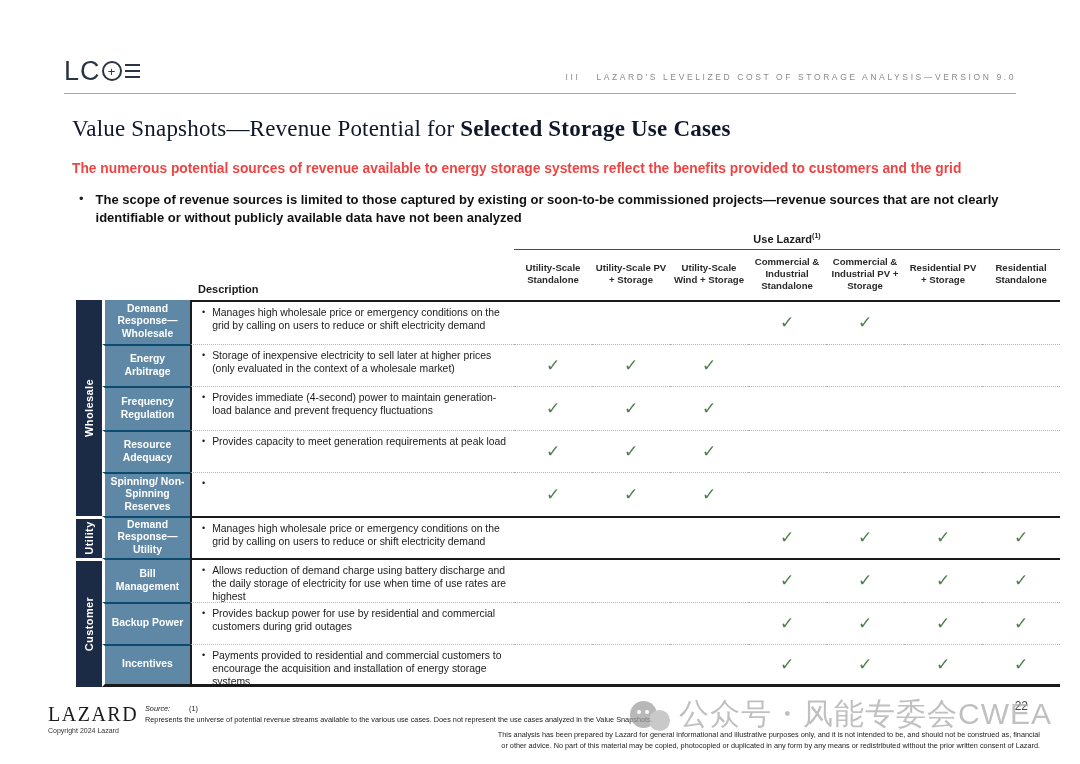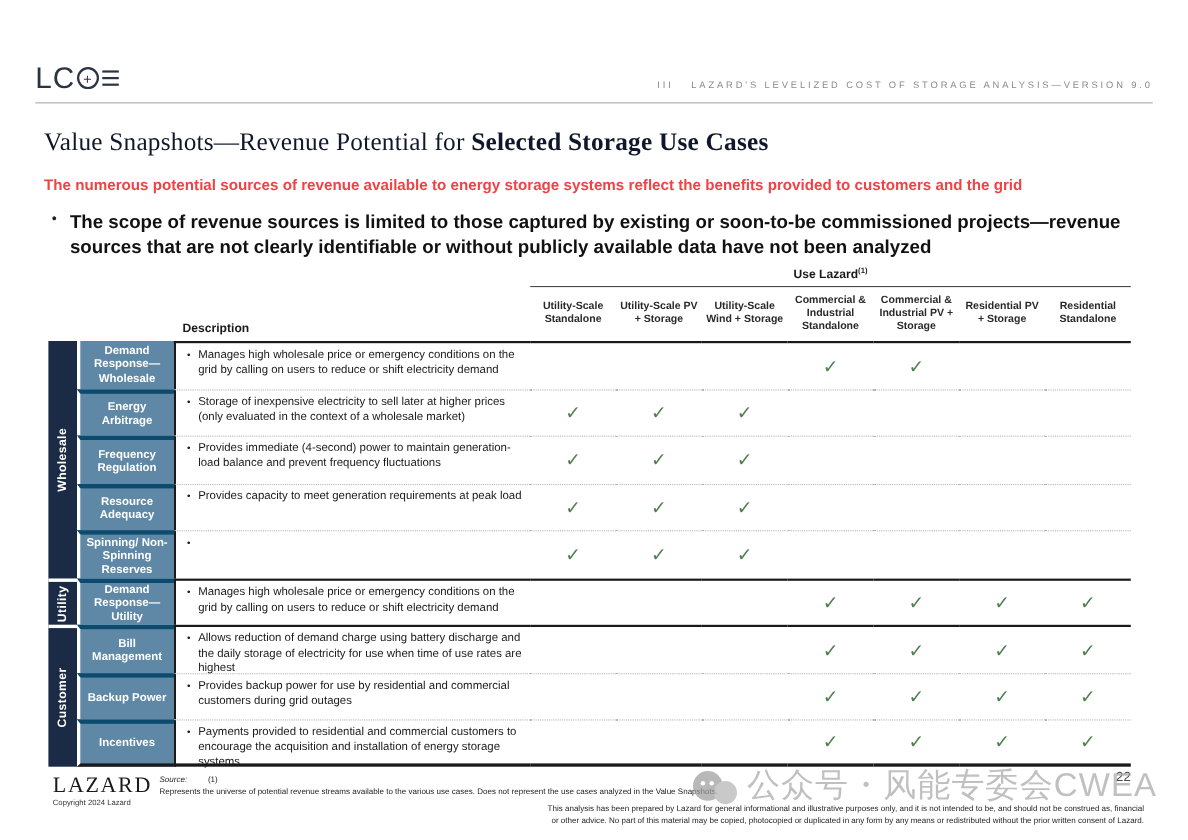--- a/index.html
+++ b/index.html
@@ -1,19 +1,19 @@
 <!DOCTYPE html>
 <html><head>
 <meta charset="utf-8">
 <style>
   * { margin:0; padding:0; box-sizing:border-box; }
   html,body { width:1080px; height:764px; background:#ffffff; overflow:hidden;
               font-family:"Liberation Sans", sans-serif; color:#222; }
   .page { position:relative; width:1080px; height:764px; background:#fff; }
-  .content { padding:0 32px; }
+  .content { padding:0 64px; }
 
   
   .top-header { padding-top:56px; padding-bottom:7px; border-bottom:1px solid #a8a8a8;
                 display:flex; justify-content:space-between; align-items:flex-end; }
   .lcoe-logo { display:flex; align-items:center; height:30px; color:#2a3442; }
   .lcoe-lc { font-size:27px; font-weight:400; letter-spacing:1px; line-height:1; }
   .lcoe-circle { width:20px; height:20px; border:2.2px solid #2a3442; border-radius:50%;
                  display:flex; align-items:center; justify-content:center;
                  font-size:13px; font-weight:400; margin:0 2px 0 1px; line-height:1; }
   .lcoe-bars { display:flex; flex-direction:column; gap:3.5px; margin-left:1px; }
@@ -21,21 +21,21 @@
   .doc-title { font-size:8.5px; letter-spacing:2.6px; color:#8a8a8a; white-space:nowrap; padding-bottom:4px; }
   .doc-title .sec { margin-right:16px; }
 
   
   .page-title { margin:22px 8px 0 8px; font-family:Liberation Serif, serif;
                 font-size:23px; color:#0f172a; font-weight:500; letter-spacing:.2px; }
   .page-title .bold { font-weight:700; }
   .subtitle { margin:19px 8px 0 8px; font-size:13.8px; font-weight:700; color:#ef4444; }
   .bullet-row { margin:15px 0 0 15px; display:flex; gap:12px; width:988px; }
   .bullet-glyph { font-size:13px; line-height:1.3; }
-  .bullet-text { font-size:17px; font-weight:700; color:#111; line-height:1.35; }
+  .bullet-text { font-size:13px; font-weight:700; color:#111; line-height:1.35; }
 
   
   .tbl-wrap { margin:6px 0 0 12px; width:984px; }
   .tbl-header { display:grid; grid-template-columns:26px 88px 324px repeat(7,78px); }
   .use-cases { grid-column:4 / span 7; text-align:center; font-size:11px; font-weight:700;
                color:#1a1a1a; padding-bottom:4px; border-bottom:1px solid #4a4a4a; }
   .use-cases sup { font-size:7px; }
   .desc-label { grid-column:3; align-self:end; font-size:11px; font-weight:700;
                 color:#1a1a1a; padding:0 0 5px 8px; }
   .col-h { display:flex; align-items:center; justify-content:center; text-align:center;
@@ -43,21 +43,21 @@
            padding:6px 3px 8px 3px; min-height:48px; }
   .tbl-body { display:grid; grid-template-columns:26px 88px 324px repeat(7,78px);
               grid-template-rows:44px 42px 44px 42px 44px 42px 44px 42px 43px; }
   .cat-cell { background:#1b2a45; position:relative; }
   .cat-cell.gap { border-top:3px solid #fff; }
   .cat-text { position:absolute; top:50%; left:50%; transform:translate(-50%,-50%) rotate(-90deg);
               color:#fff; font-size:11px; font-weight:700; letter-spacing:.4px; white-space:nowrap; }
   .label-cell { background:#5e88a6; color:#fff; font-size:10.4px; font-weight:700;
                 display:flex; align-items:center; justify-content:center; text-align:center;
                 line-height:1.2; padding:2px 4px; border-left:3px solid #fff; }
-  .label-cell.lgap { border-top:4px solid #0c4a6e; }
+  .label-cell.lgap { border-top:2px solid #0c4a6e; }
   .desc-cell { border-left:2px solid #1a1a1a; display:flex; gap:7px;
                padding:4px 6px 3px 10px; font-size:10.4px; line-height:1.26; color:#1a1a1a; }
   .desc-cell .b { font-size:9px; line-height:1.5; }
   .check-cell { display:flex; align-items:center; justify-content:center;
                 color:#4e7f4e; font-size:17px; }
   .top-edge { border-top:2px solid #1a1a1a; }
   .sec-edge { border-top:2px solid #1a1a1a; }
   .dot-edge { border-top:1px dotted #b5b5b5; }
   .bottom-edge { border-bottom:3px solid #1a1a1a; }
 

